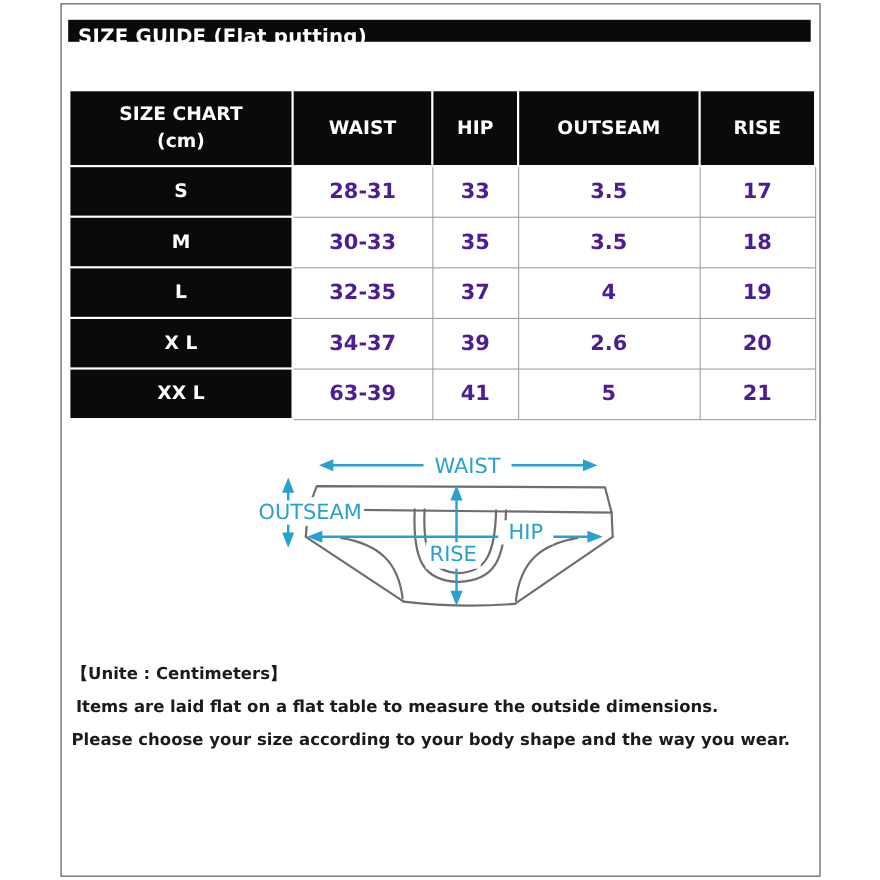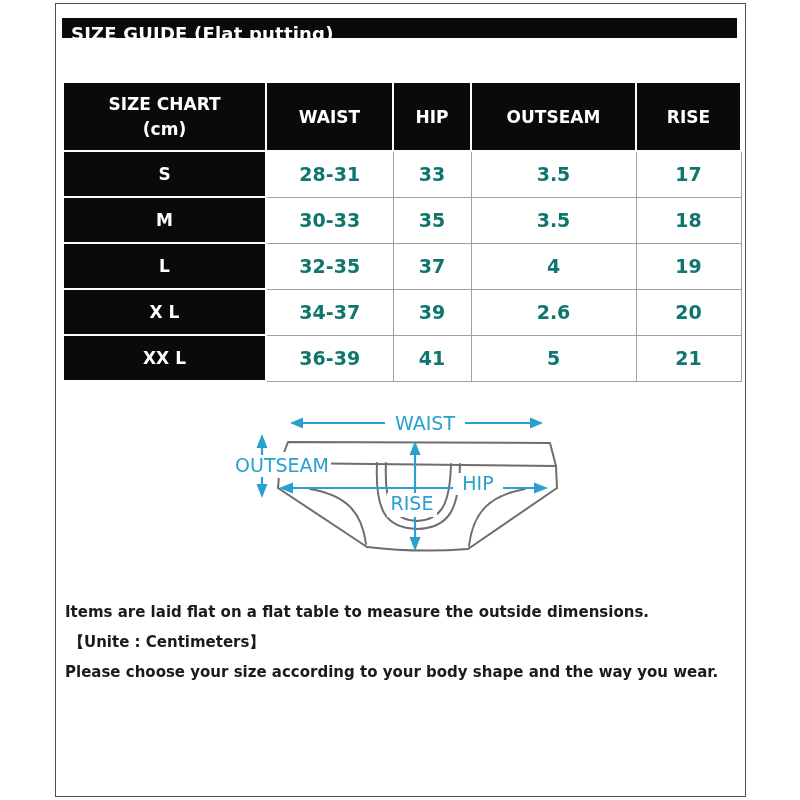--- a/index.html
+++ b/index.html
@@ -21,21 +21,21 @@
     table-layout:fixed;width:678px;
   }
   table.size-table td,table.size-table th{
     text-align:center;vertical-align:middle;padding:0;
   }
   .cell-dark{
     background:#0a0a0a;color:#ffffff;border:2px solid #ffffff;
     font-weight:bold;font-size:17px;
   }
   .cell-light{
-    background:#ffffff;color:#0f766e;border:1px solid #a0a0a0;
+    background:#ffffff;color:#4c1d95;border:1px solid #a0a0a0;
     font-weight:bold;font-size:19px;
   }
   tr.header-row{height:69px;}
   tr.data-row{height:46px;}
   .pre-line{white-space:pre-line;line-height:1.45;}
   .diagram{position:absolute;left:159px;top:391px;width:370px;height:185px;}
   .diagram text{
     font-family:"DejaVu Sans",sans-serif;font-size:19px;fill:#29A0CD;
   }
   .briefs{fill:none;stroke:#6e6e6e;stroke-width:2;stroke-linejoin:round;stroke-linecap:round;}
@@ -96,21 +96,21 @@
     </tr>
     <tr class="data-row">
       <td class="cell-dark">X L</td>
       <td class="cell-light">34-37</td>
       <td class="cell-light">39</td>
       <td class="cell-light">2.6</td>
       <td class="cell-light">20</td>
     </tr>
     <tr class="data-row">
       <td class="cell-dark">XX L</td>
-      <td class="cell-light">36-39</td>
+      <td class="cell-light">63-39</td>
       <td class="cell-light">41</td>
       <td class="cell-light">5</td>
       <td class="cell-light">21</td>
     </tr>
   </tbody>
     </table>
 
   <svg class="diagram" viewBox="0 0 370 185">
 
     <g>
@@ -149,18 +149,18 @@
       <polygon class="measure-head" points="47,103 41.5,89 52.5,89"></polygon>
     </g>
 
     <text x="210" y="35" text-anchor="middle">WAIST</text>
     <text x="67" y="77" text-anchor="middle">OUTSEAM</text>
     <text x="263" y="95" text-anchor="middle">HIP</text>
     <text x="197" y="115" text-anchor="middle">RISE</text>
   </svg>
 
   <div class="notes">
+    <p class="note-line">【Unite : Centimeters】</p>
     <p class="note-line">Items are laid flat on a flat table to measure the outside dimensions.</p>
-    <p class="note-line">【Unite : Centimeters】</p>
     <p class="note-line">Please choose your size according to your body shape and the way you wear.</p>
   </div>
 
 </div>
 
 </body></html>

